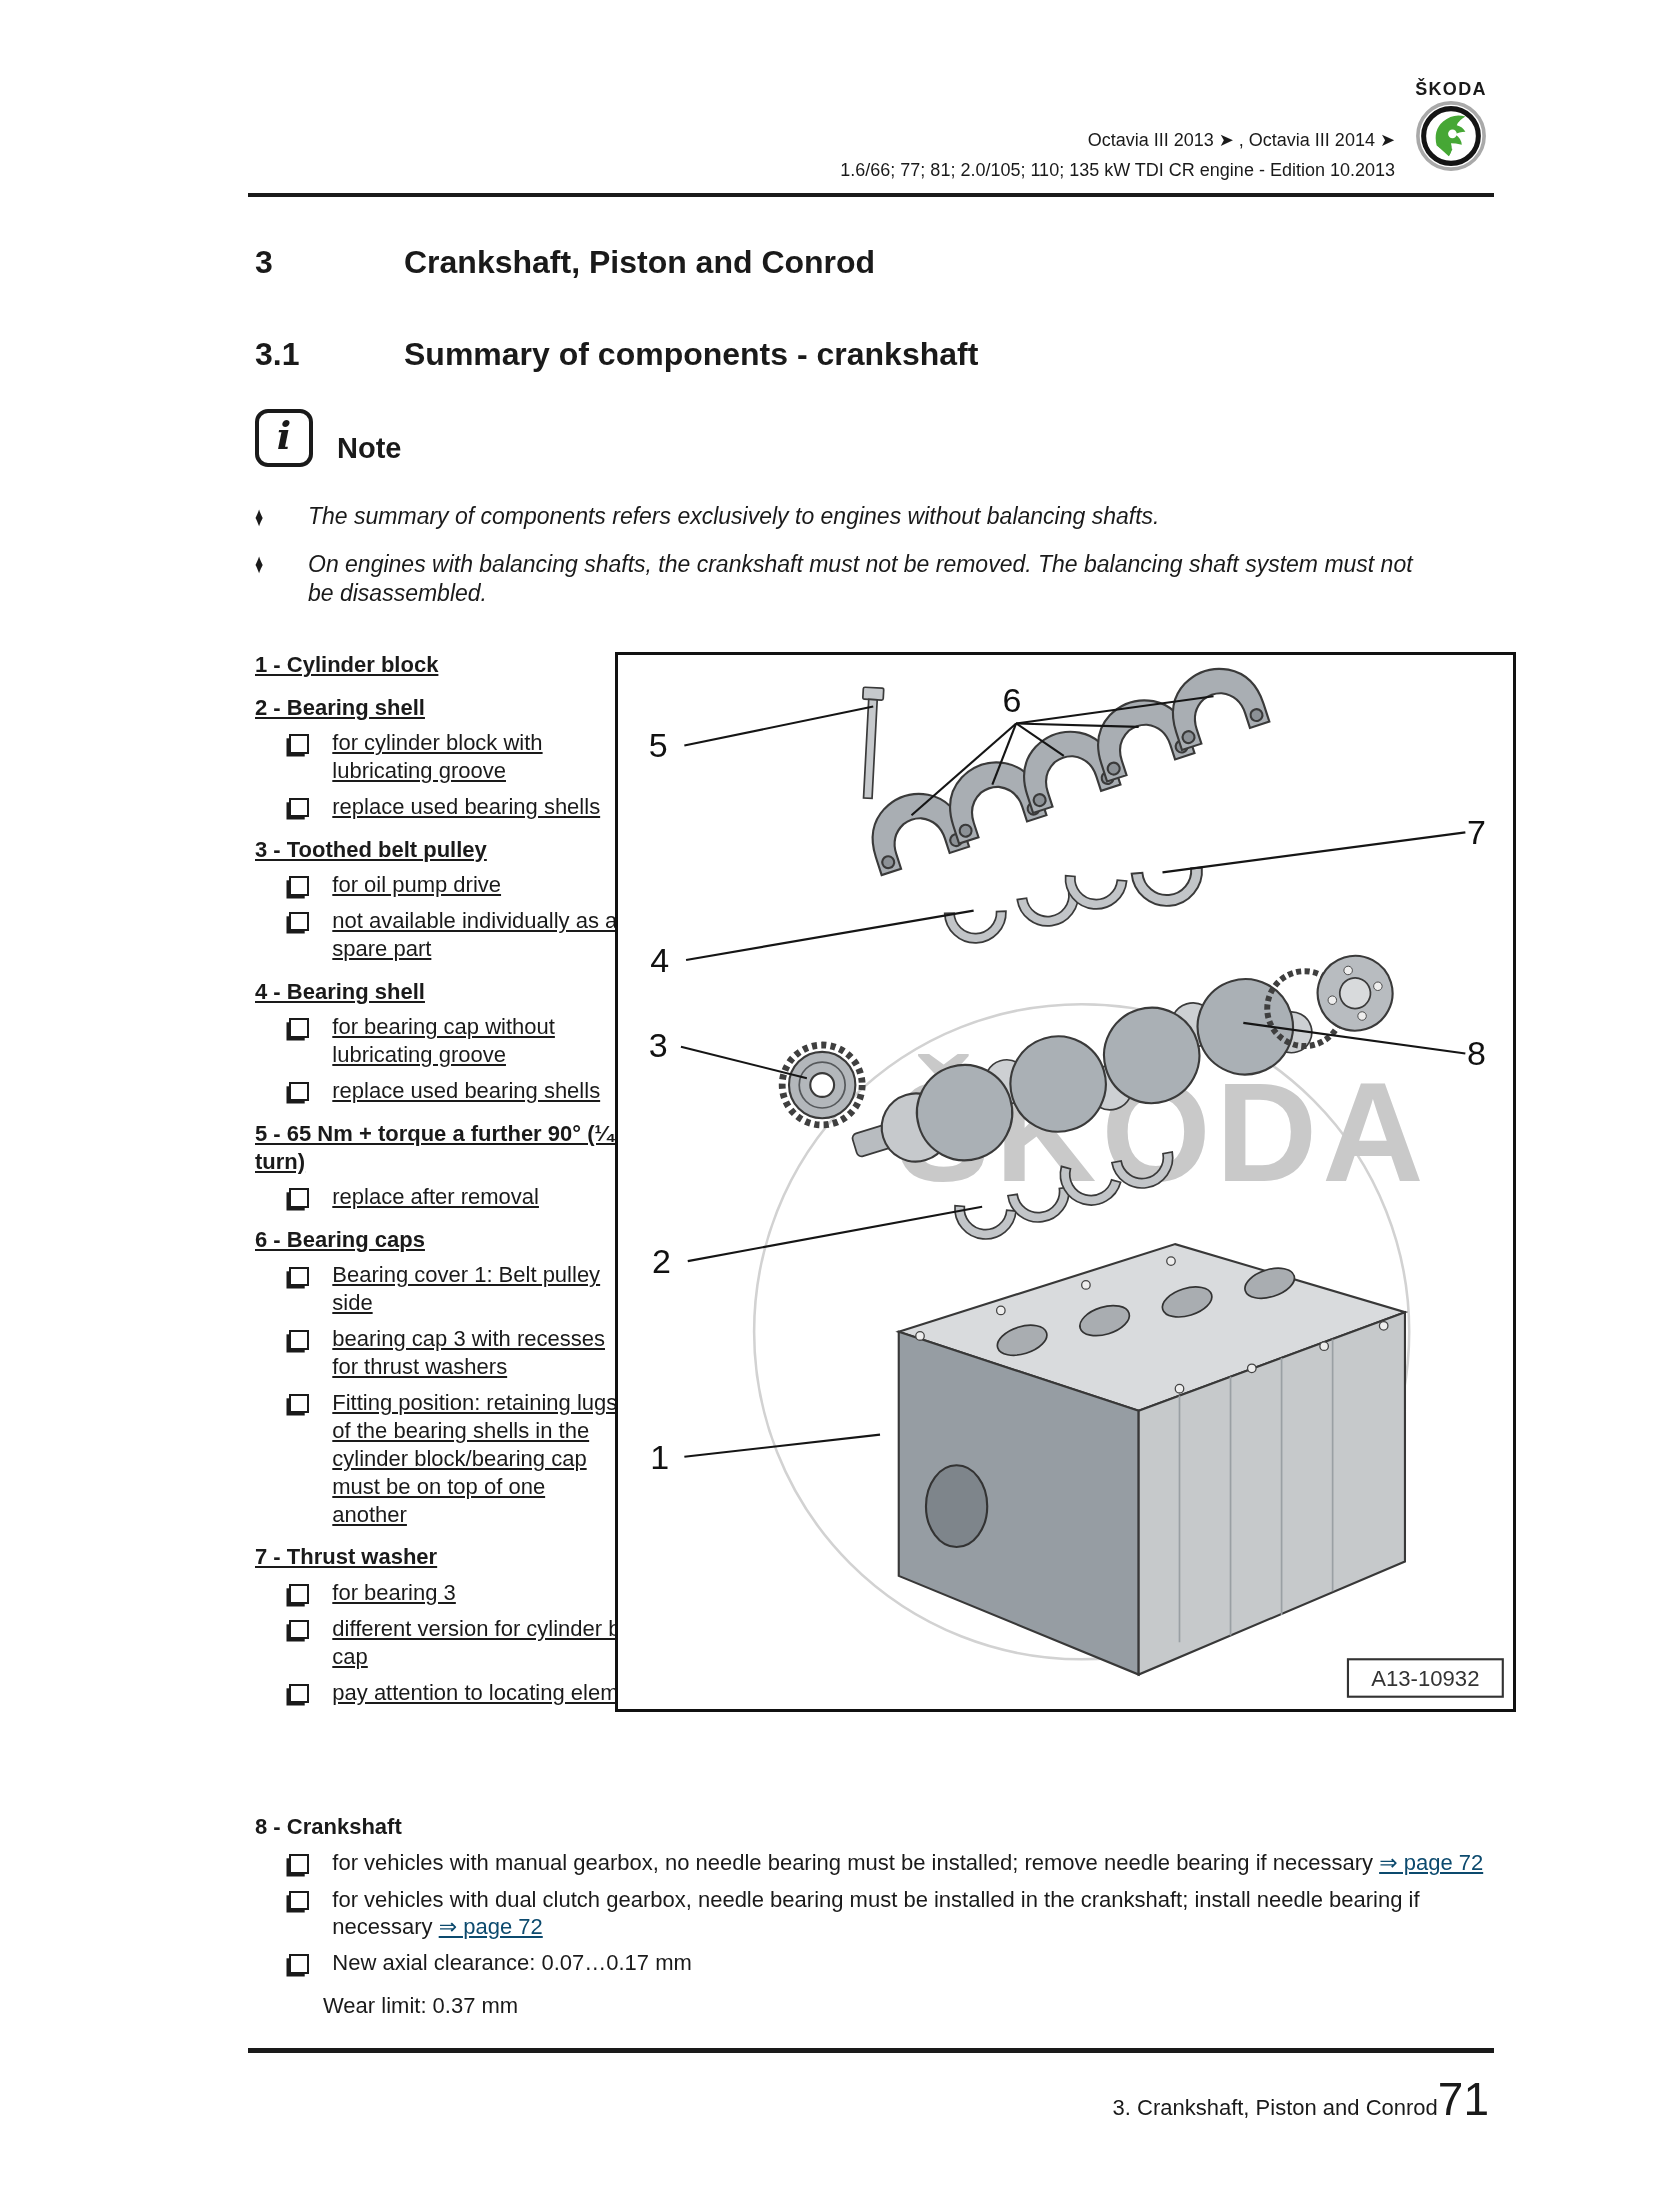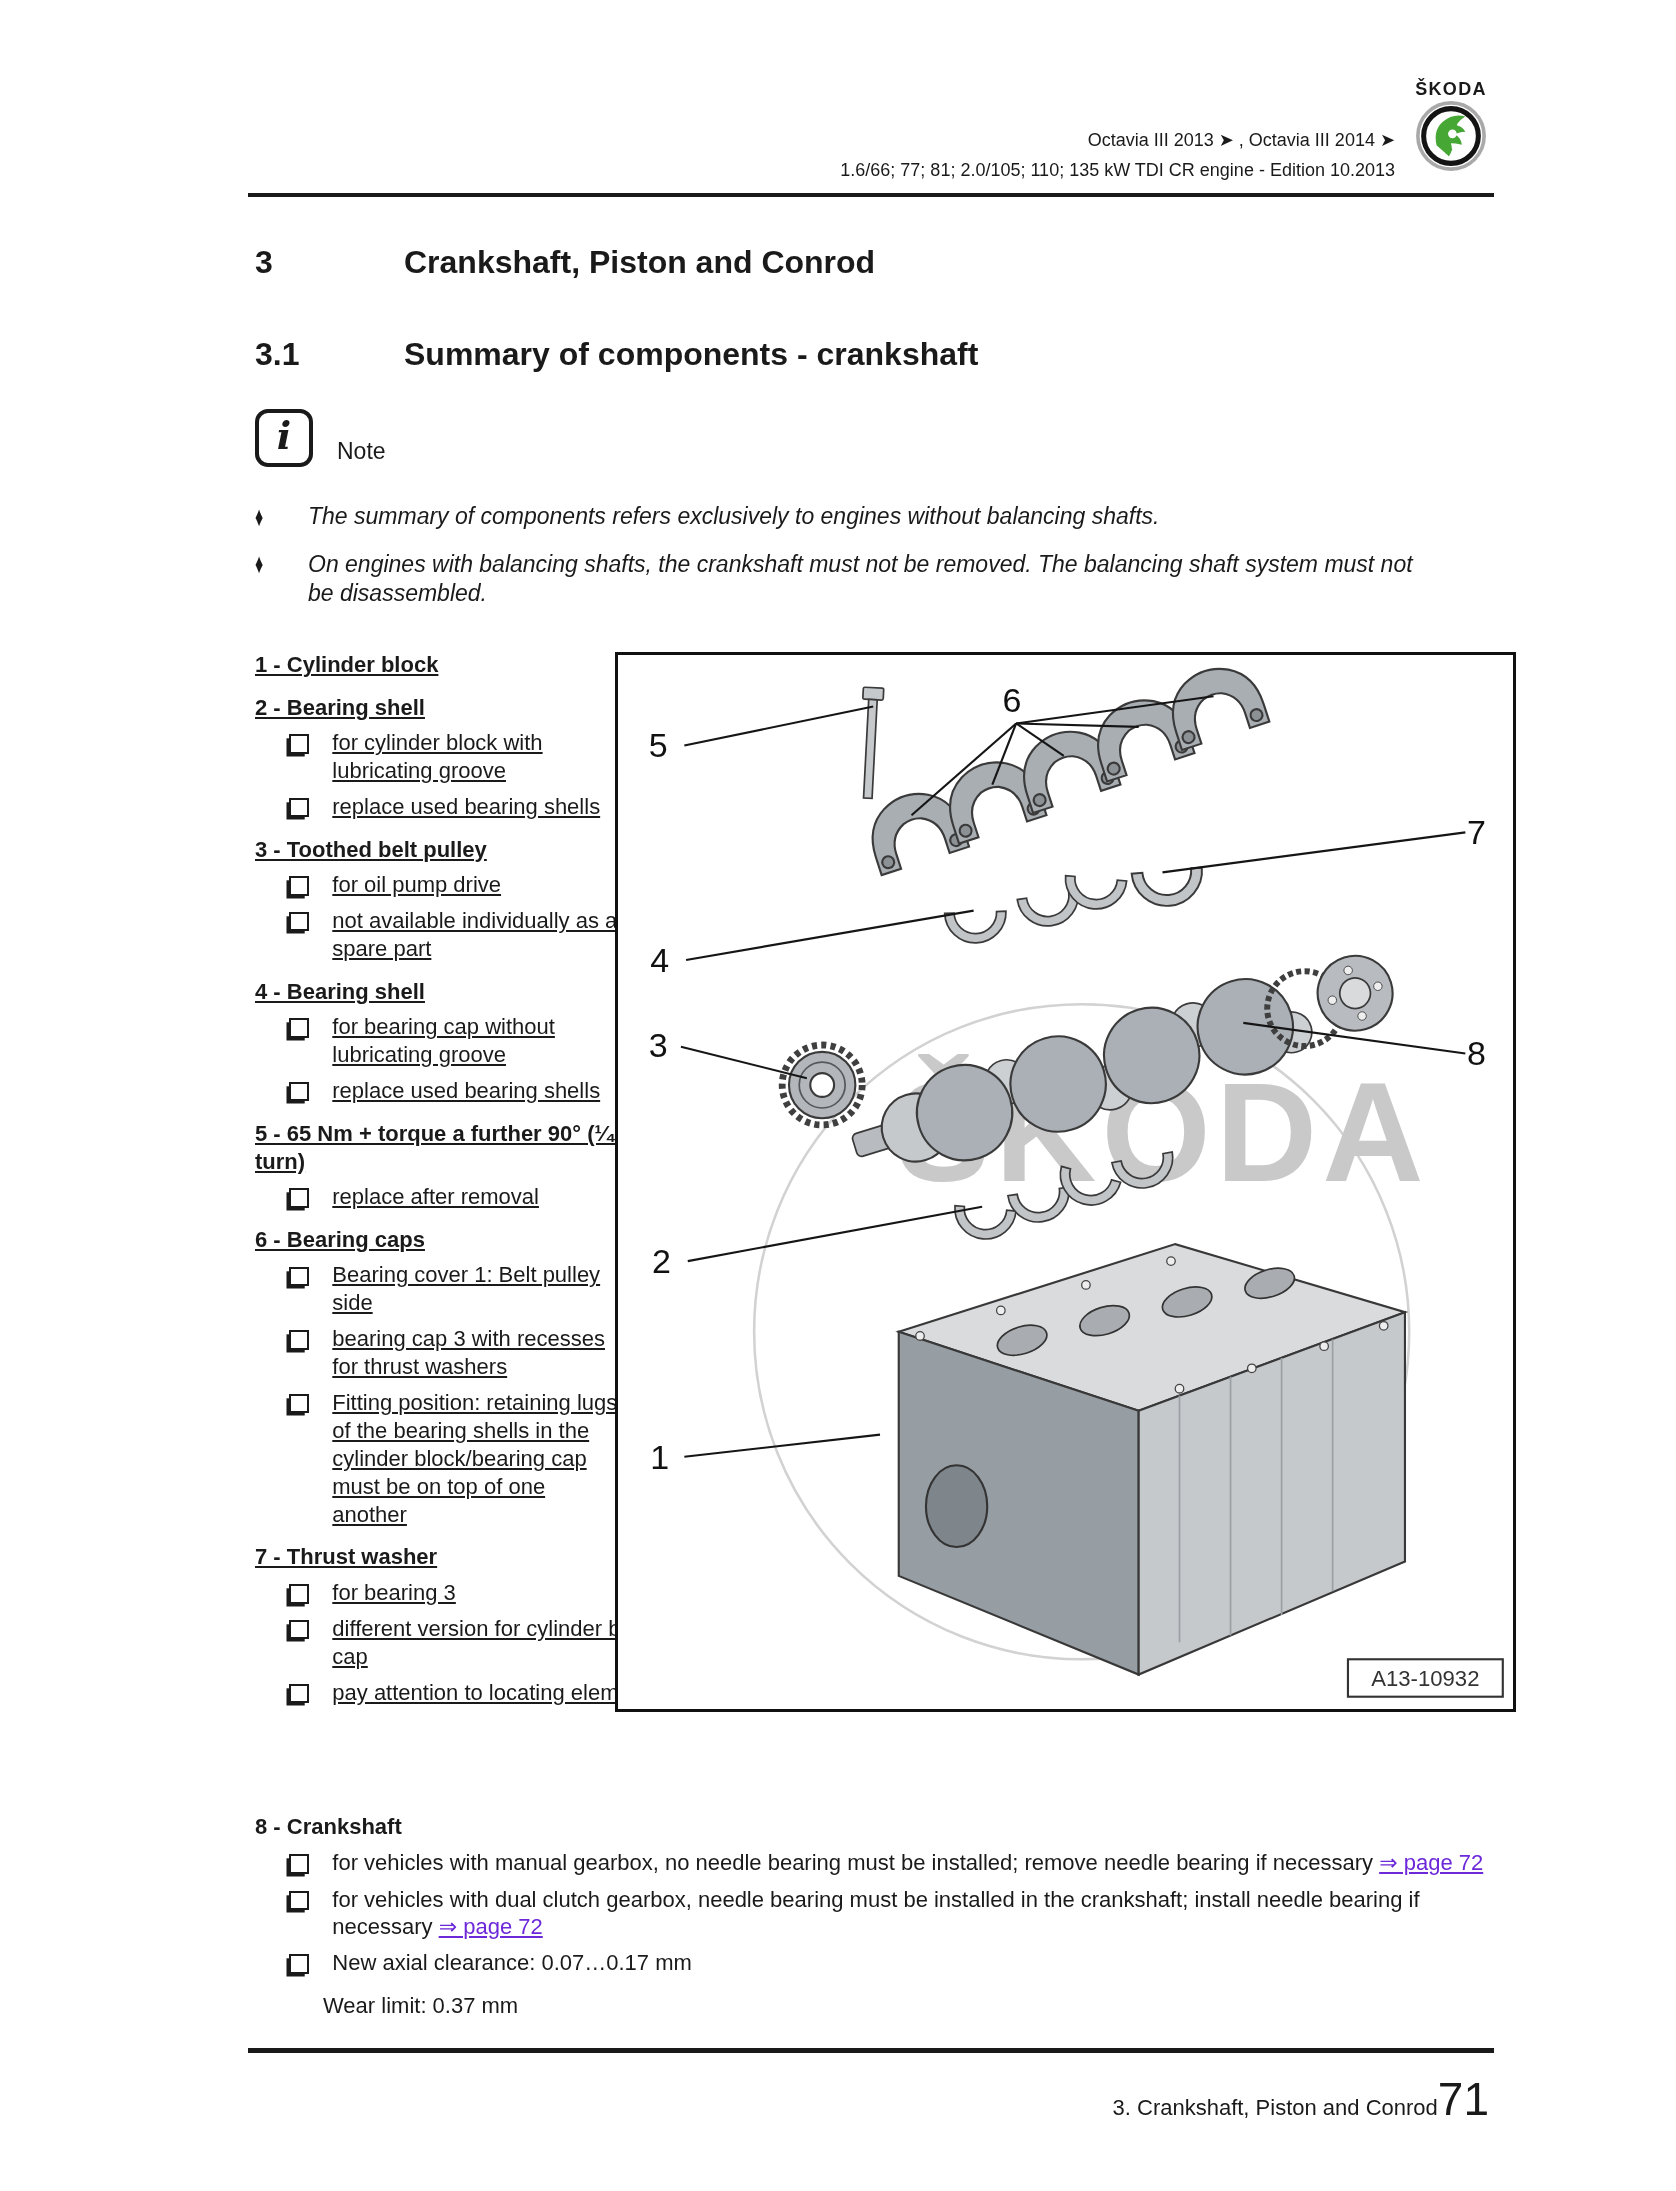--- a/index.html
+++ b/index.html
@@ -14,41 +14,41 @@
   .rule-top{position:absolute;left:248px;top:193px;width:1246px;height:4.3px;background:#1a1a1a;}
   
   .h1,.h2{position:absolute;left:255px;font-size:32px;font-weight:bold;}
   .h1{top:244px;}
   .h2{top:336px;}
   .sec-num{display:inline-block;width:149px;}
   
   .note-head{position:absolute;left:255px;top:409px;display:flex;gap:24px;align-items:flex-end;}
   .note-icon{width:50px;height:50px;border:4.3px solid #1a1a1a;border-radius:13px;display:flex;align-items:center;justify-content:center;}
   .note-icon span{font-family:"DejaVu Serif",serif;font-style:italic;font-weight:bold;font-size:38px;line-height:1;padding-bottom:3.4px;}
-  .note-label{font-size:23px;font-weight:normal;padding-bottom:1.7px;}
+  .note-label{font-size:29px;font-weight:bold;padding-bottom:1.7px;}
   .notes{position:absolute;left:255px;top:502px;width:1181px;}
   .note-row{display:flex;margin-bottom:19px;font-style:italic;font-size:23px;line-height:29px;}
   .diamond{flex:none;width:53px;font-style:normal;font-size:23px;}
   .diamond i{display:inline-block;font-style:normal;transform:scale(.7,1.2);transform-origin:left center;}
   
   .parts{position:absolute;left:255px;top:651px;width:363px;font-size:22px;line-height:28px;text-decoration:underline;}
   .part-h{font-weight:bold;margin-top:14.6px;}
   .part-h.first{margin-top:0;}
   .sub{display:flex;margin-top:7.7px;}
   .sub.wide{width:548px;}
   .cbx{flex:none;width:16.3px;height:15.4px;border:2.6px solid #1a1a1a;box-shadow:-3.4px 3.4px 0 -0.9px #1a1a1a;margin:5.1px 0 0 34px;}
   .sub .txt{margin-left:23px;}
   
   .figure{position:absolute;left:615px;top:652px;width:901px;height:1060px;border:3.4px solid #111;box-sizing:border-box;background:#fff;}
   .figure svg{width:100%;height:100%;display:block;}
   
   .sec8{position:absolute;left:255px;top:1813px;width:1243px;font-size:22px;line-height:27px;}
   .sec8 .part-h{margin:0;}
   .sec8 .sub{margin-top:9.4px;}
-  a.page-link{color:#6d28d9;text-decoration:underline;}
+  a.page-link{color:#0c4a6e;text-decoration:underline;}
   .wear{margin:15.4px 0 0 68px;}
   
   .rule-bottom{position:absolute;left:248px;top:2048px;width:1246px;height:5.1px;background:#1a1a1a;}
   .footer{position:absolute;right:187px;top:2072px;display:flex;align-items:baseline;}
   .footer .chapter{font-size:22px;}
   .footer .pagenum{font-size:46px;}
 </style>
 </head>
 <body>
 

